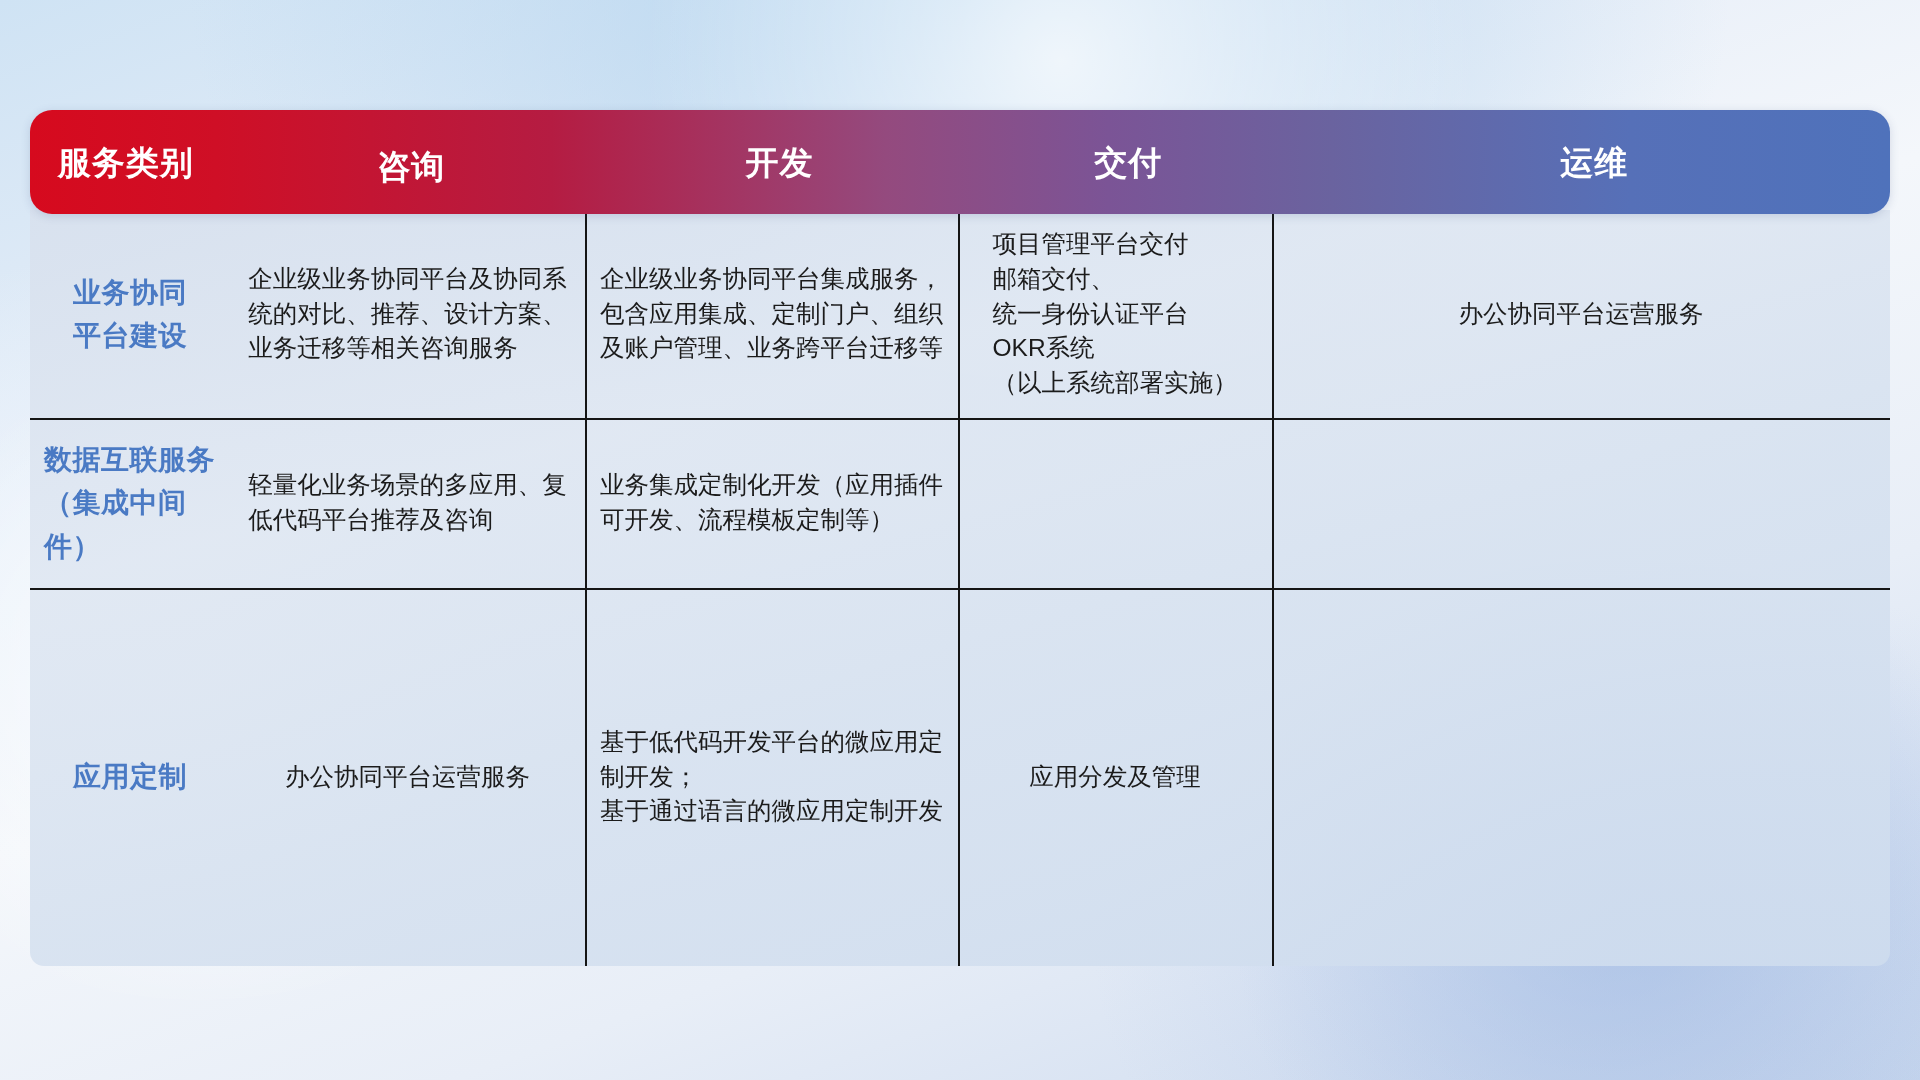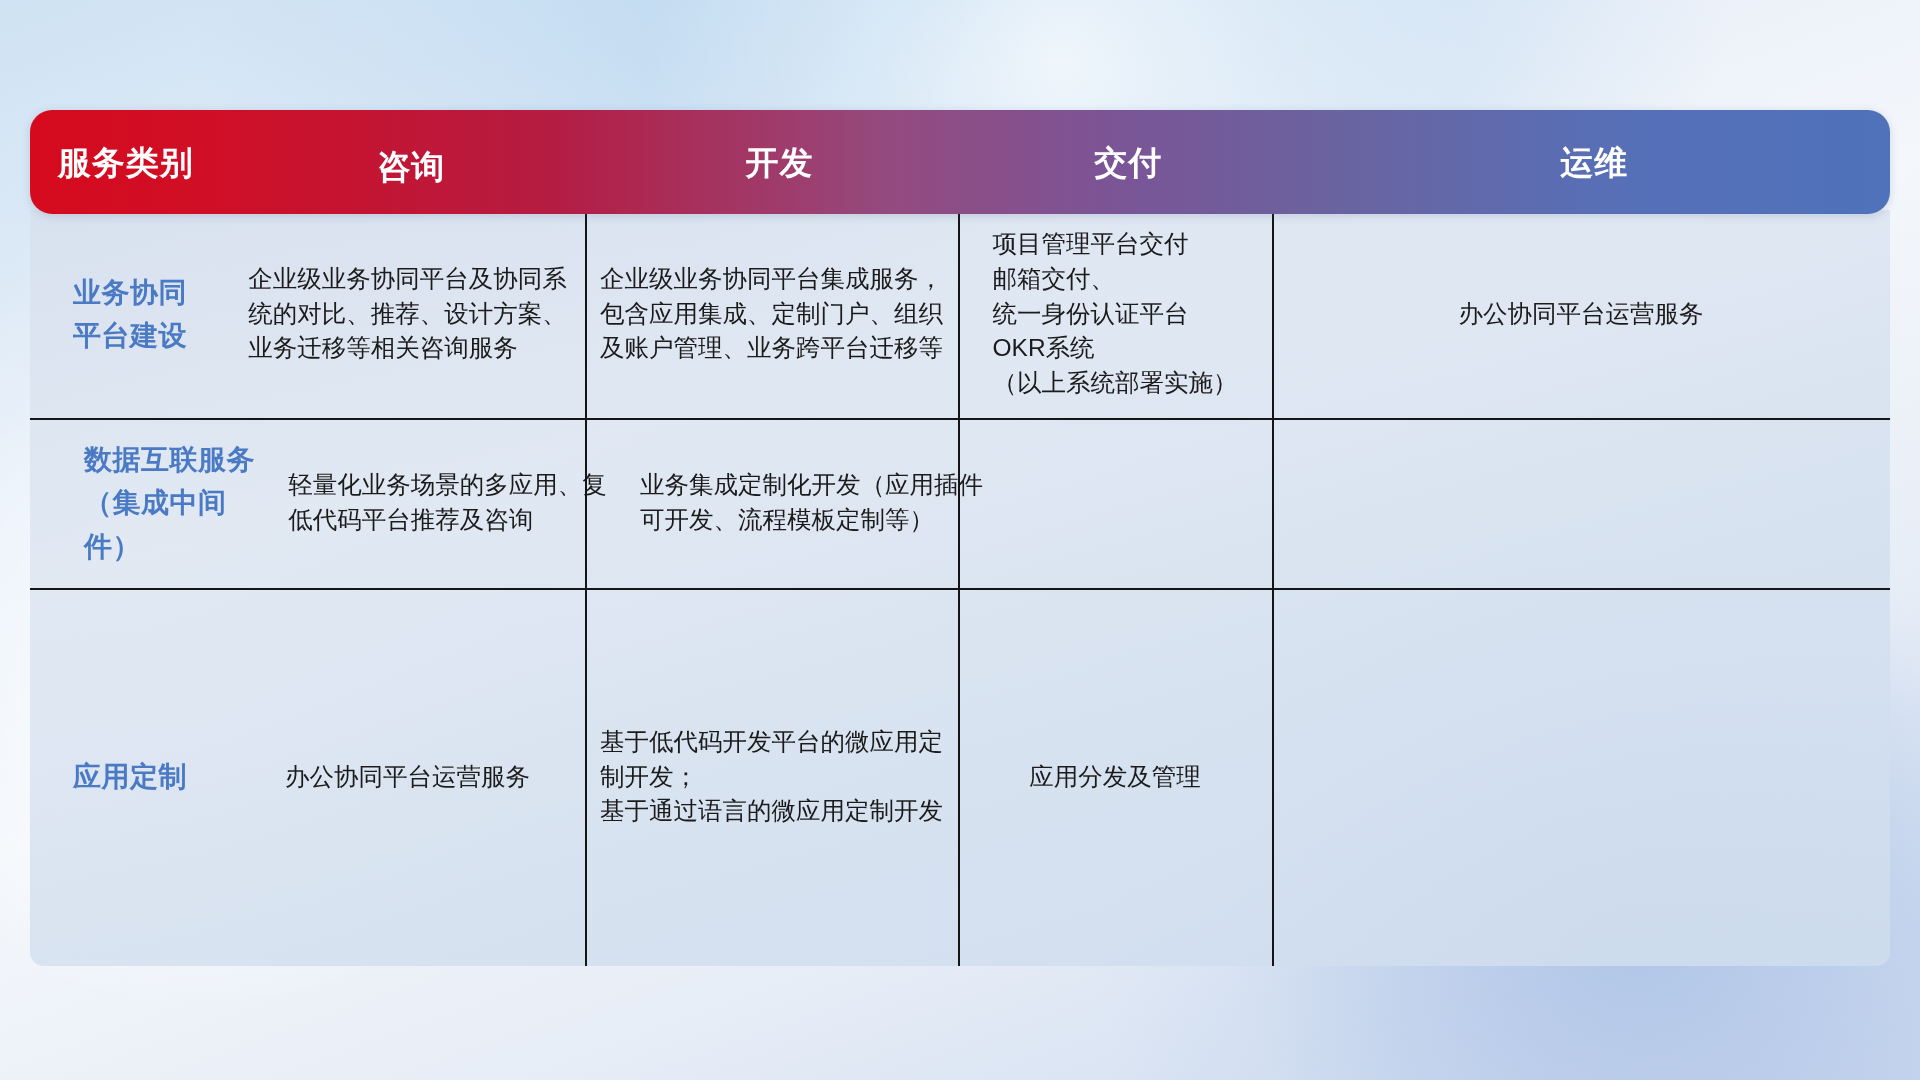--- a/index.html
+++ b/index.html
@@ -95,21 +95,21 @@
         rgba(215,226,240,0.92) 58%,
         rgba(206,220,238,0.92) 100%);
     border-radius: 0 0 14px 14px;
     overflow: hidden;
   }
   .row {
     display: flex;
     position: relative;
   }
   .row-1 { height: 208px; }
-  .row-2 { height: 170px; padding-left: 40px; }
+  .row-2 { height: 170px; }
   .row-3 { height: 378px; }
 
   .cell {
     display: flex;
     align-items: center;
     justify-content: center;
     box-sizing: border-box;
     padding: 6px 14px;
   }
   .cell-text {

